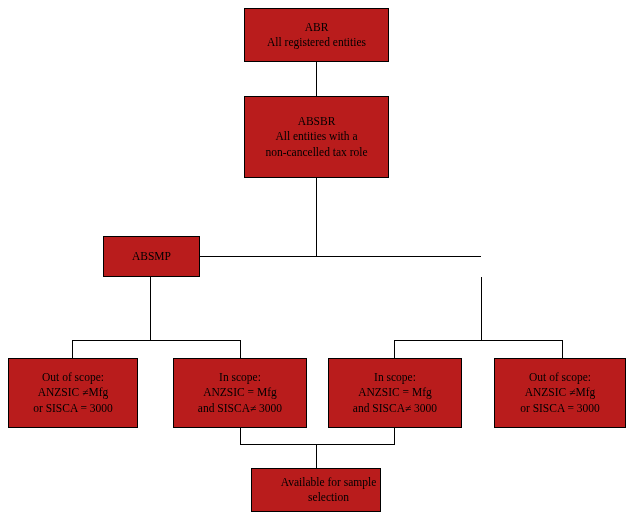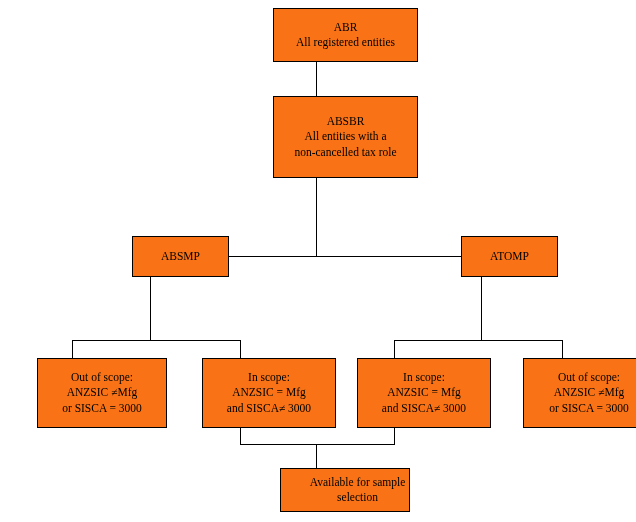--- a/index.html
+++ b/index.html
@@ -14,30 +14,29 @@
   #diagram {
     position: relative;
     width: 636px;
     height: 522px;
     overflow: hidden;
   }
   .box {
     position: absolute;
     box-sizing: border-box;
     border: 1px solid #000000;
-    background: #f97316;
+    background: #b91c1c;
     display: flex;
     align-items: center;
     justify-content: center;
     text-align: center;
     font-size: 11.5px;
     line-height: 1.32;
     white-space: pre-line;
     z-index: 2;
-    margin-left: 29px;
   }
   .line {
     position: absolute;
     background: #000000;
     z-index: 1;
   }
   .h { height: 1px; }
   .v { width: 1px; }
 </style>
 </head>
@@ -70,21 +69,20 @@
 
   <div class="box" style="left:244px; top:8px; width:145px; height:54px;">ABR
 All registered entities</div>
 
   <div class="box" style="left:103px; top:236px; width:97px; height:41px;">ABSMP</div>
 
   <div class="box" style="left:244px; top:96px; width:145px; height:82px;">ABSBR
 All entities with a
 non-cancelled tax role</div>
 
-  <div class="box" style="left:432px; top:236px; width:97px; height:41px;">ATOMP</div>
 
   <div class="box" style="left:8px; top:358px; width:130px; height:70px;">Out of scope:
 ANZSIC ≠Mfg
 or SISCA = 3000</div>
 
   <div class="box" style="left:173px; top:358px; width:134px; height:70px;">In scope:
 ANZSIC = Mfg
 and SISCA≠ 3000</div>
 
   <div class="box" style="left:328px; top:358px; width:134px; height:70px;">In scope:

